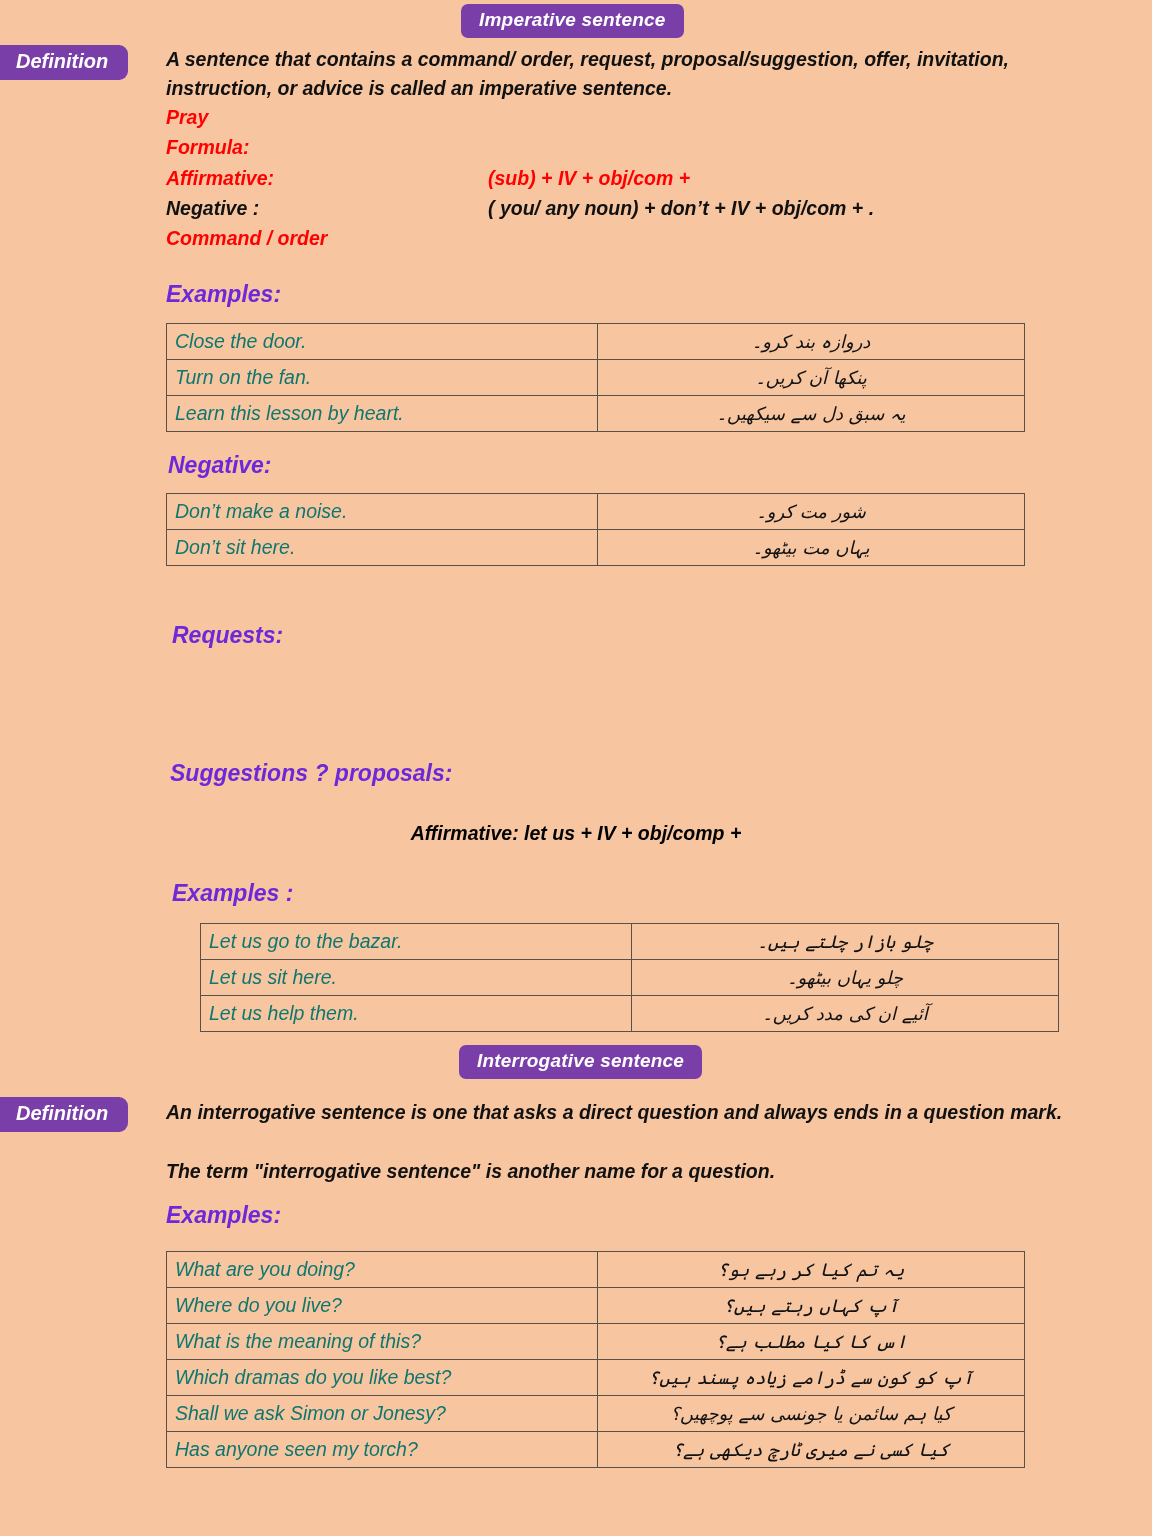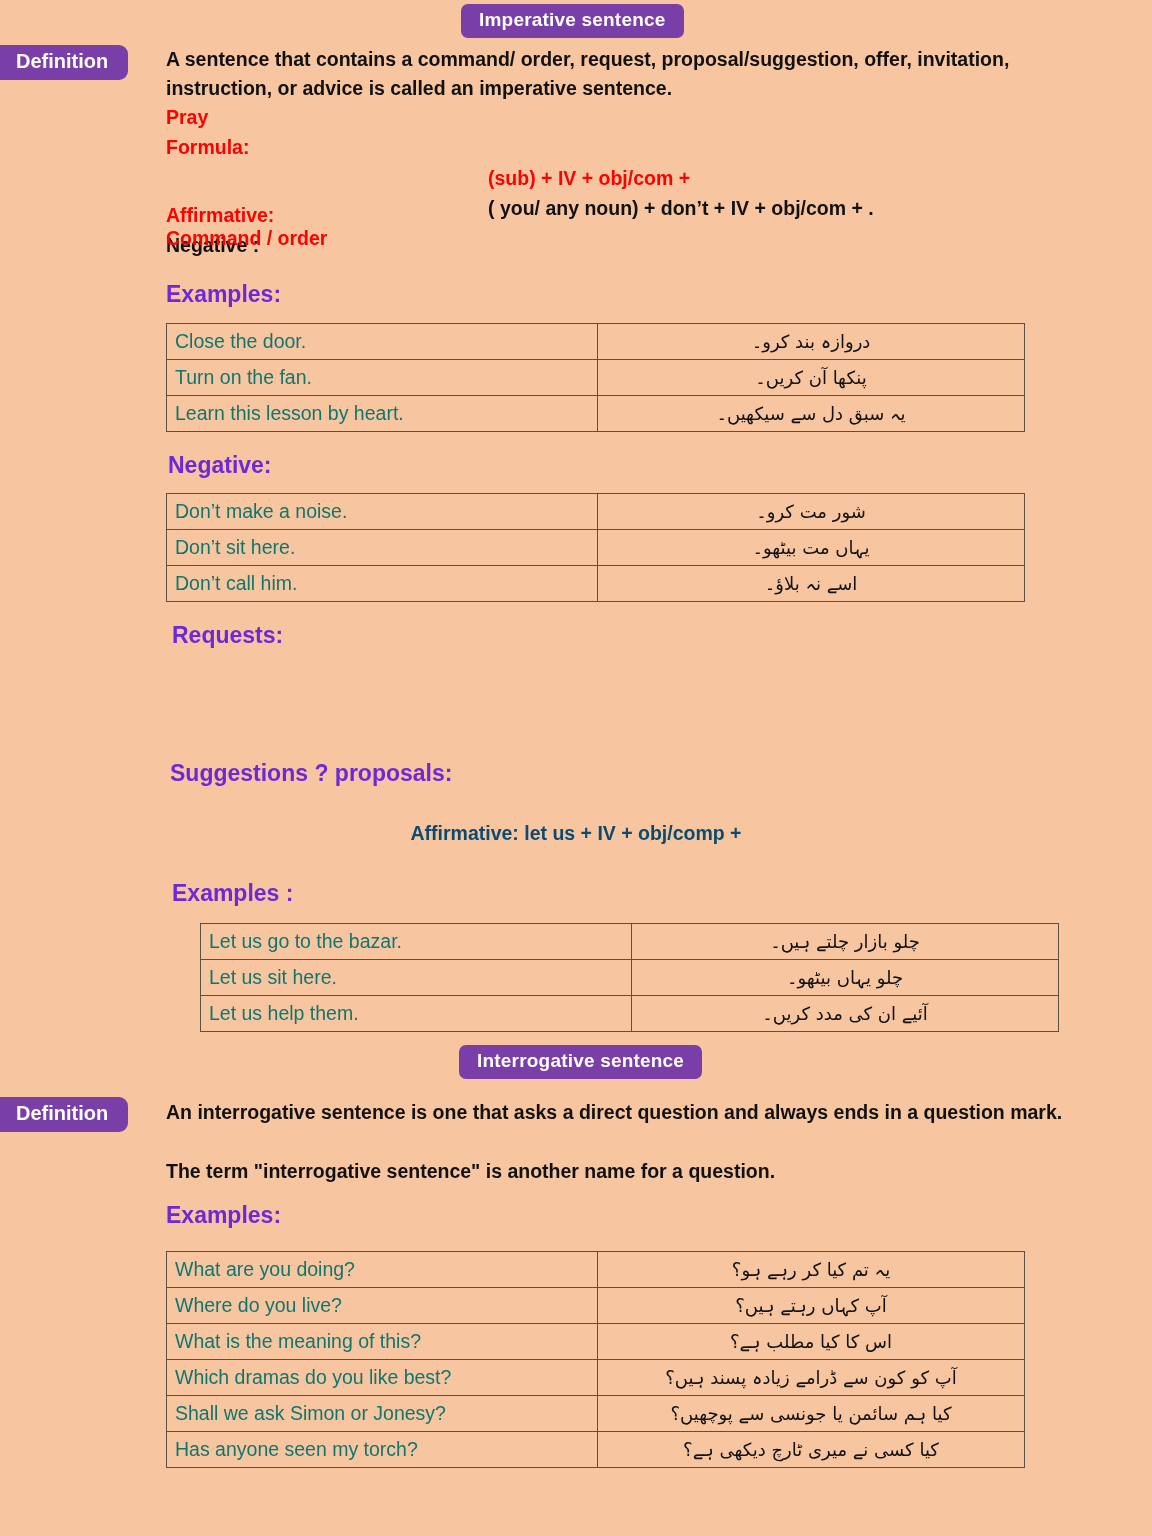--- a/index.html
+++ b/index.html
@@ -8,21 +8,21 @@
   }
   body {
     width: 1152px;
     height: 1536px;
     background: #f7c6a1;
     font-family: "Liberation Sans", sans-serif;
     position: relative;
     overflow: hidden;
   }
 
-  .page { position: relative; width: 1152px; height: 1476px; }
+  .page { position: relative; width: 1152px; height: 1476px; font-style: italic; }
 
   
   .section-pill {
     position: absolute;
     background: #7a3ea8;
     color: #ffffff;
     font-weight: bold;
     font-size: 19px;
     border-radius: 7px;
     padding: 5px 18px 7px 18px;
@@ -52,39 +52,39 @@
     color: #111111;
   }
   .para.red { color: #ff0000; }
 
   .formula-row {
     position: absolute;
     font-size: 19.5px;
     font-weight: bold;
     line-height: 1.47;
   }
-  .formula-row .lbl { position: absolute; left: 0; top: 0; white-space: nowrap; margin-top: 37px; }
+  .formula-row .lbl { position: absolute; left: 0; top: 0; white-space: nowrap; }
   .formula-row .val { position: absolute; left: 322px; top: 0; white-space: nowrap; }
   .red { color: #ff0000; }
   .black { color: #111111; }
 
   
   .heading-red {
     position: absolute;
     color: #6d28d9;
     font-weight: bold;
     font-size: 23px;
     white-space: nowrap;
   }
 
   .center-formula {
     position: absolute;
     font-size: 19.5px;
     font-weight: bold;
-    color: #0c4a6e;
+    color: #000000;
     width: 100%;
     text-align: center;
     left: 0;
   }
 
   
   table.ex-table {
     position: absolute;
     border-collapse: collapse;
     table-layout: fixed;
@@ -164,24 +164,20 @@
   <table class="ex-table" style="left:166px; top:493px;">
     <tbody>
       <tr>
         <td class="eng">Don’t make a noise.</td>
         <td class="urd">شور مت کرو۔</td>
       </tr>
       <tr>
         <td class="eng">Don’t sit here.</td>
         <td class="urd">یہاں مت بیٹھو۔</td>
       </tr>
-      <tr>
-        <td class="eng">Don’t call him.</td>
-        <td class="urd">اسے نہ بلاؤ۔</td>
-      </tr>
     </tbody>
   </table>
 
   <div class="heading-red" style="left:172px; top:622px;">Requests:</div>
 
 
   <div class="heading-red" style="left:170px; top:760px;">Suggestions ? proposals:</div>
 
   <div class="center-formula" style="top:822px;">Affirmative: let us + IV + obj/comp +</div>
 

